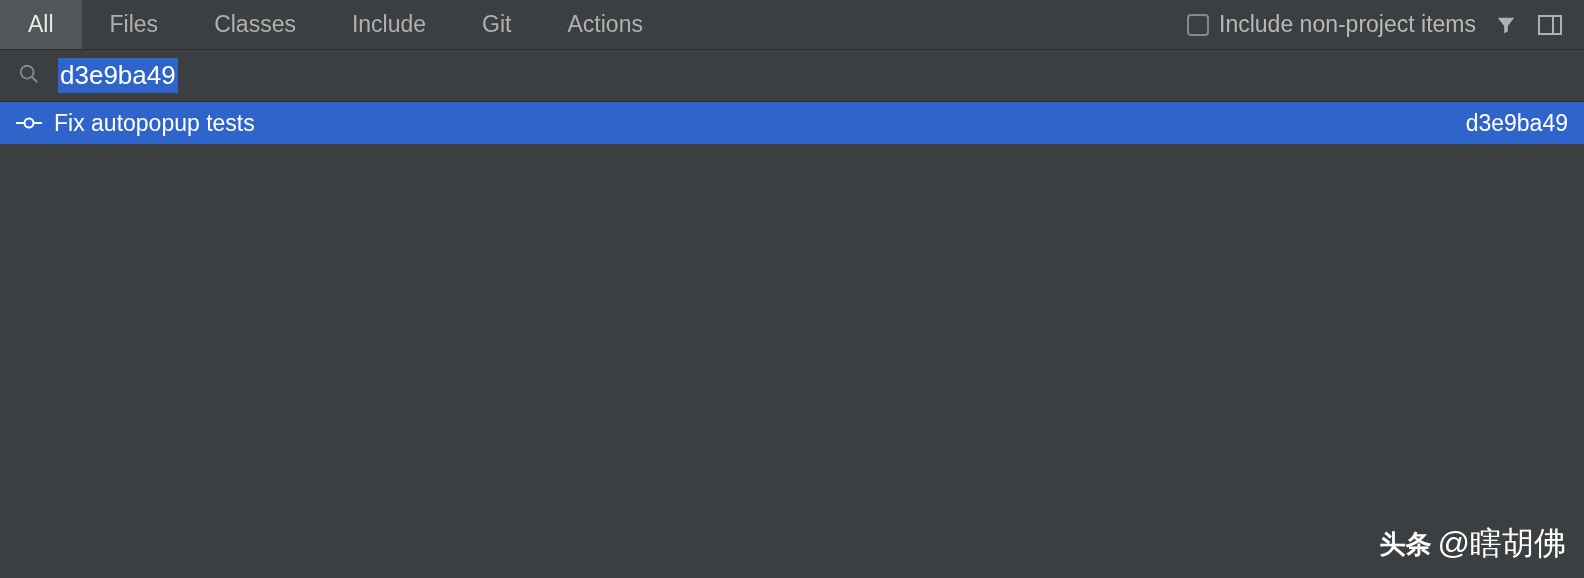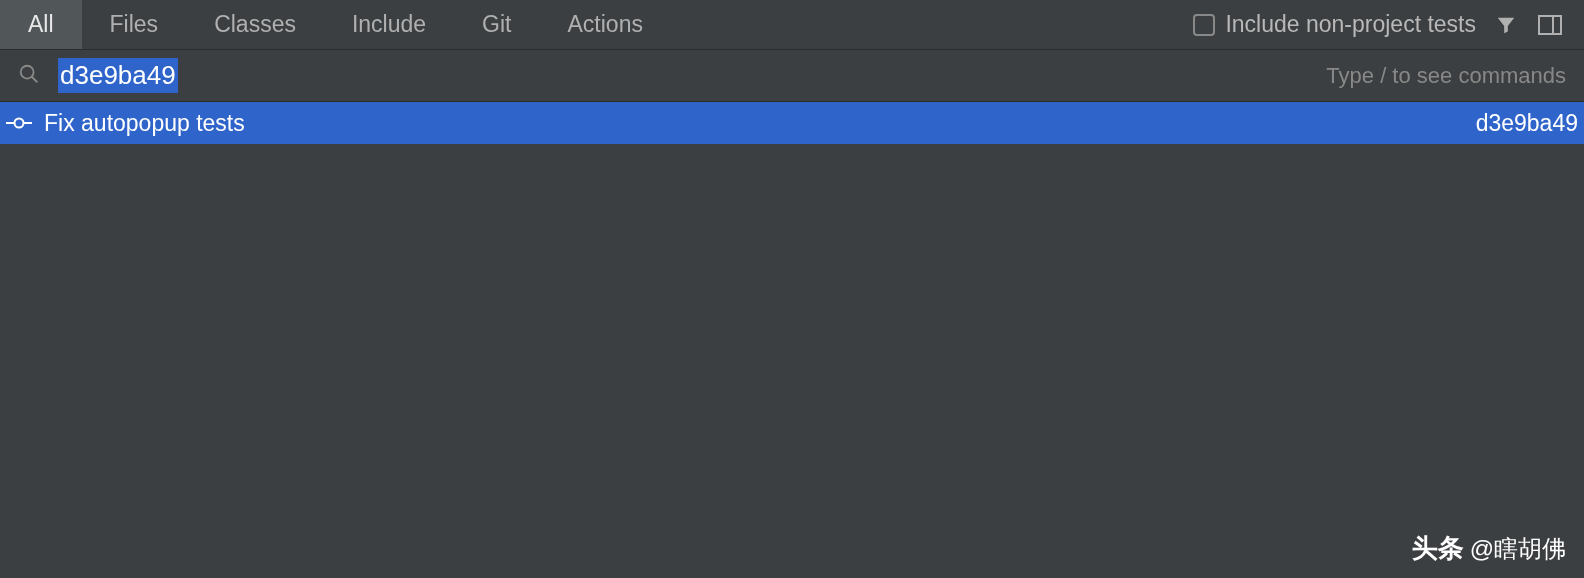--- a/index.html
+++ b/index.html
@@ -99,21 +99,21 @@
       color: #888;
       margin-left: auto;
     }
     .results {
       background: #3c3f41;
     }
     .result-row {
       display: flex;
       align-items: center;
       height: 42px;
-      padding: 0 6px;
+      padding: 0 16px;
       font-size: 23px;
     }
     .result-row.selected {
       background: #2f65ca;
       color: #ffffff;
     }
     .commit-icon {
       margin-right: 12px;
       display: flex;
       align-items: center;
@@ -135,38 +135,38 @@
       display: flex;
       align-items: center;
       gap: 6px;
       color: #ffffff;
       font-size: 26px;
       font-weight: 600;
       margin-left: 44px;
     }
     .watermark .thin {
       font-weight: 300;
-      font-size: 24px;
+      font-size: 32px;
     }
   </style>
 </head>
 <body>
 
 <div class="tabs">
   <div class="tab active">All</div>
   <div class="tab">Files</div>
   <div class="tab">Classes</div>
   <div class="tab">Include</div>
   <div class="tab">Git</div>
   <div class="tab">Actions</div>
 
   <div class="tabs-right">
     <div class="checkbox-group">
       <div class="checkbox-box"></div>
-      <span class="checkbox-label">Include non-project tests</span>
+      <span class="checkbox-label">Include non-project items</span>
     </div>
     <div class="icon-btn">
       <svg width="22" height="22" viewBox="0 0 24 24" fill="currentColor">
         <path d="M3 4h18l-7 9v6l-4 2v-8L3 4z"></path>
       </svg>
     </div>
     <div class="icon-btn">
       <svg width="24" height="22" viewBox="0 0 24 20" fill="none" stroke="currentColor" stroke-width="2">
         <rect x="1" y="1" width="22" height="18"></rect>
         <line x1="15" y1="1" x2="15" y2="19"></line>
@@ -178,21 +178,20 @@
 <div class="search-row">
   <span class="search-icon">
     <svg width="22" height="22" viewBox="0 0 24 24" fill="none" stroke="currentColor" stroke-width="2">
       <circle cx="10" cy="10" r="7"></circle>
       <line x1="15" y1="15" x2="21" y2="21"></line>
     </svg>
   </span>
   <div class="search-input-wrapper">
     <span class="search-text">d3e9ba49</span>
   </div>
-  <span class="search-hint">Type / to see commands</span>
 </div>
 
 <div class="results">
   <div class="result-row selected">
     <span class="commit-icon">
       <svg width="26" height="14" viewBox="0 0 26 14" fill="none" stroke="#ffffff" stroke-width="2">
         <circle cx="13" cy="7" r="4.5"></circle>
         <line x1="0" y1="7" x2="8.5" y2="7"></line>
         <line x1="17.5" y1="7" x2="26" y2="7"></line>
       </svg>

